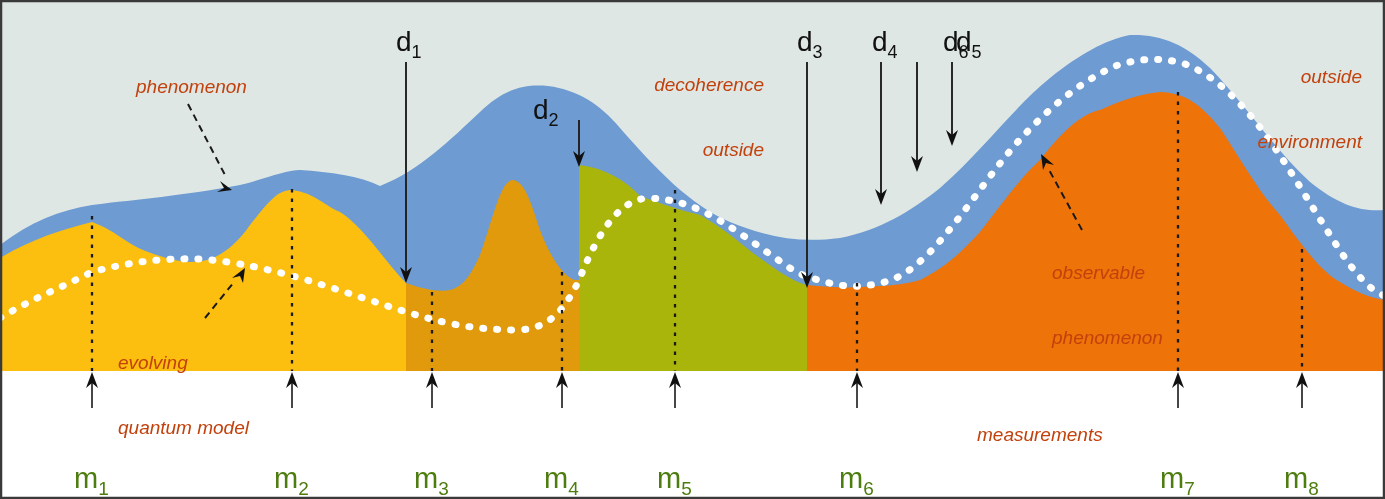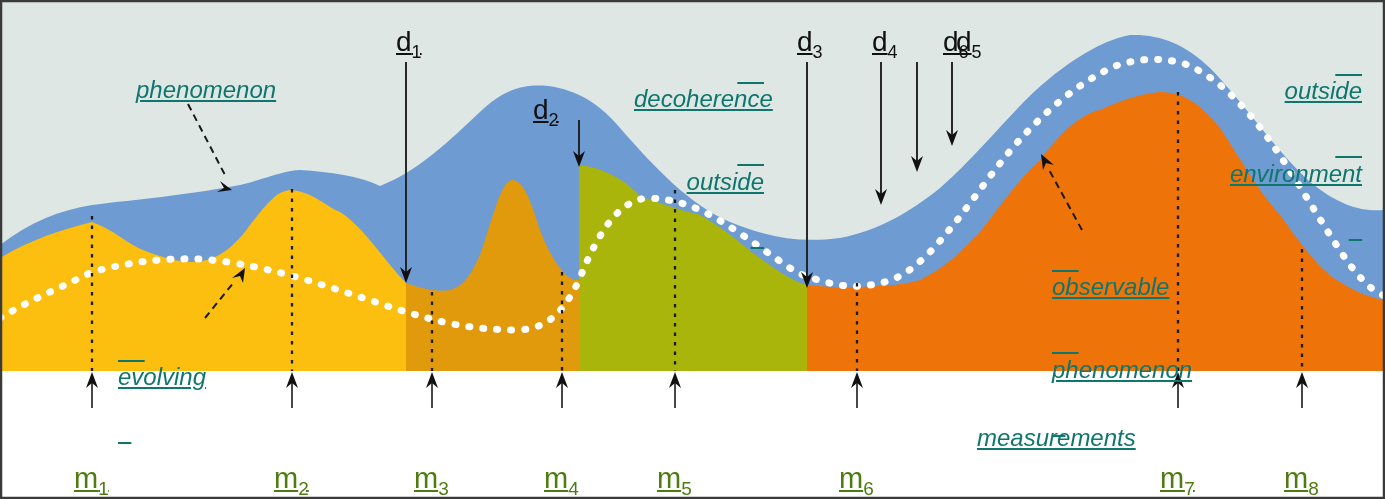--- a/index.html
+++ b/index.html
@@ -1,20 +1,20 @@
 <!DOCTYPE html>
 <html><head>
 <meta charset="utf-8">
 <style>
   html,body{margin:0;padding:0;background:#fff;}
   body{font-family:"Liberation Sans","DejaVu Sans",sans-serif;}
   #stage{position:relative;width:1385px;height:499px;overflow:hidden;background:#ffffff;}
   #stage svg{position:absolute;left:0;top:0;}
-  .lbl{position:absolute;white-space:pre;text-decoration:underline;}
-  .note{font-size:24px;font-style:italic;color:#0f766e;line-height:1.15;}
+  .lbl{position:absolute;white-space:pre;}
+  .note{font-size:19px;font-style:italic;color:#c2410c;line-height:1.15;}
   .dlabel{font-size:28px;color:#111;font-style:normal;}
   .dlabel sub{font-size:18px;}
   .mlabel{font-size:29px;color:#4d7c0f;font-style:normal;margin-top:40px;}
   .mlabel sub{font-size:19px;}
 </style>
 </head>
 <body>
 
 <div id="stage">
 
@@ -162,20 +162,21 @@
       </g>
 
       <rect x="1" y="1" width="1383" height="497" fill="none" stroke="#3a3a3a" stroke-width="2.5"></rect>
     </g>
   </svg>
 
   <div class="lbl note" style="left:136px;top:76px;">phenomenon</div>
 
   <div class="lbl note" style="left:118px;top:308px;text-align:left;width:160px;">
     <div>evolving</div>
+    <div>quantum model</div>
   </div>
 
   <div class="lbl note" style="left:634px;top:30px;text-align:right;width:130px;">
     <div>decoherence</div>
     <div>outside</div>
   </div>
 
   <div class="lbl note" style="left:1212px;top:22px;text-align:right;width:150px;">
     <div>outside</div>
     <div>environment</div>

